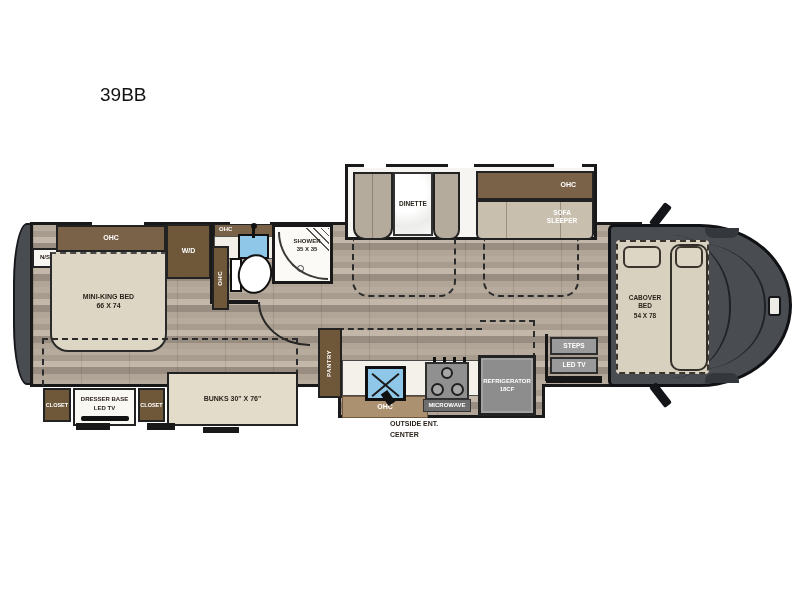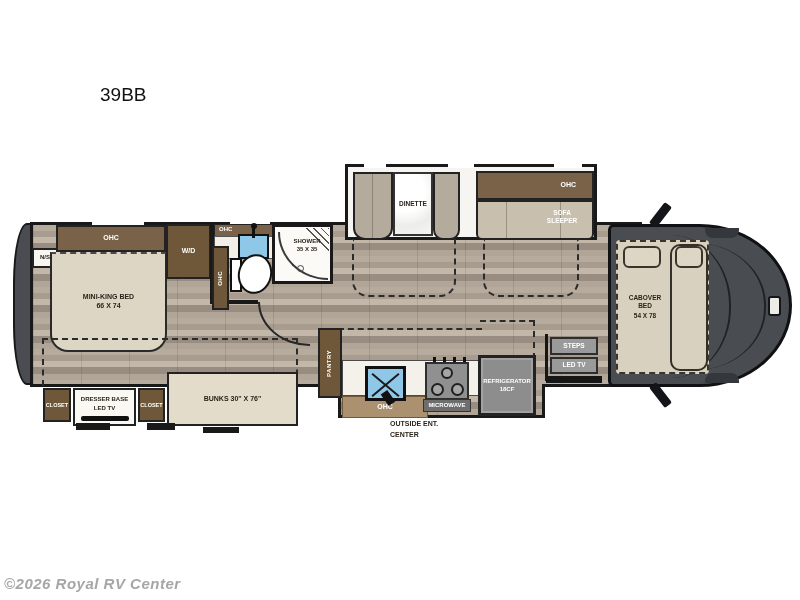--- a/index.html
+++ b/index.html
@@ -179,15 +179,14 @@
   <div class="abs flexc brown" style="left:138px; top:388px; width:27px; height:34px;">
     <span class="wlbl" style="font-size:5.5px;">CLOSET</span>
   </div>
   <div class="abs flexc" style="left:167px; top:372px; width:131px; height:54px; background:#e3dccb; border:2.5px solid #222;">
     <span class="lbl" style="font-size:7px;">BUNKS 30" X 76"</span>
   </div>
   <div class="abs" style="left:76px; top:423px; width:34px; height:7px; background:#191919;"></div>
   <div class="abs" style="left:147px; top:423px; width:28px; height:7px; background:#191919;"></div>
   <div class="abs" style="left:203px; top:427px; width:36px; height:6px; background:#191919;"></div>
 
-  <div class="abs" style="left:4px; top:575px; font-size:15px; font-weight:bold; font-style:italic; color:#a6a6a6; letter-spacing:0.5px;">©2026 Royal RV Center</div>
 
 </div>
 
 </body></html>

